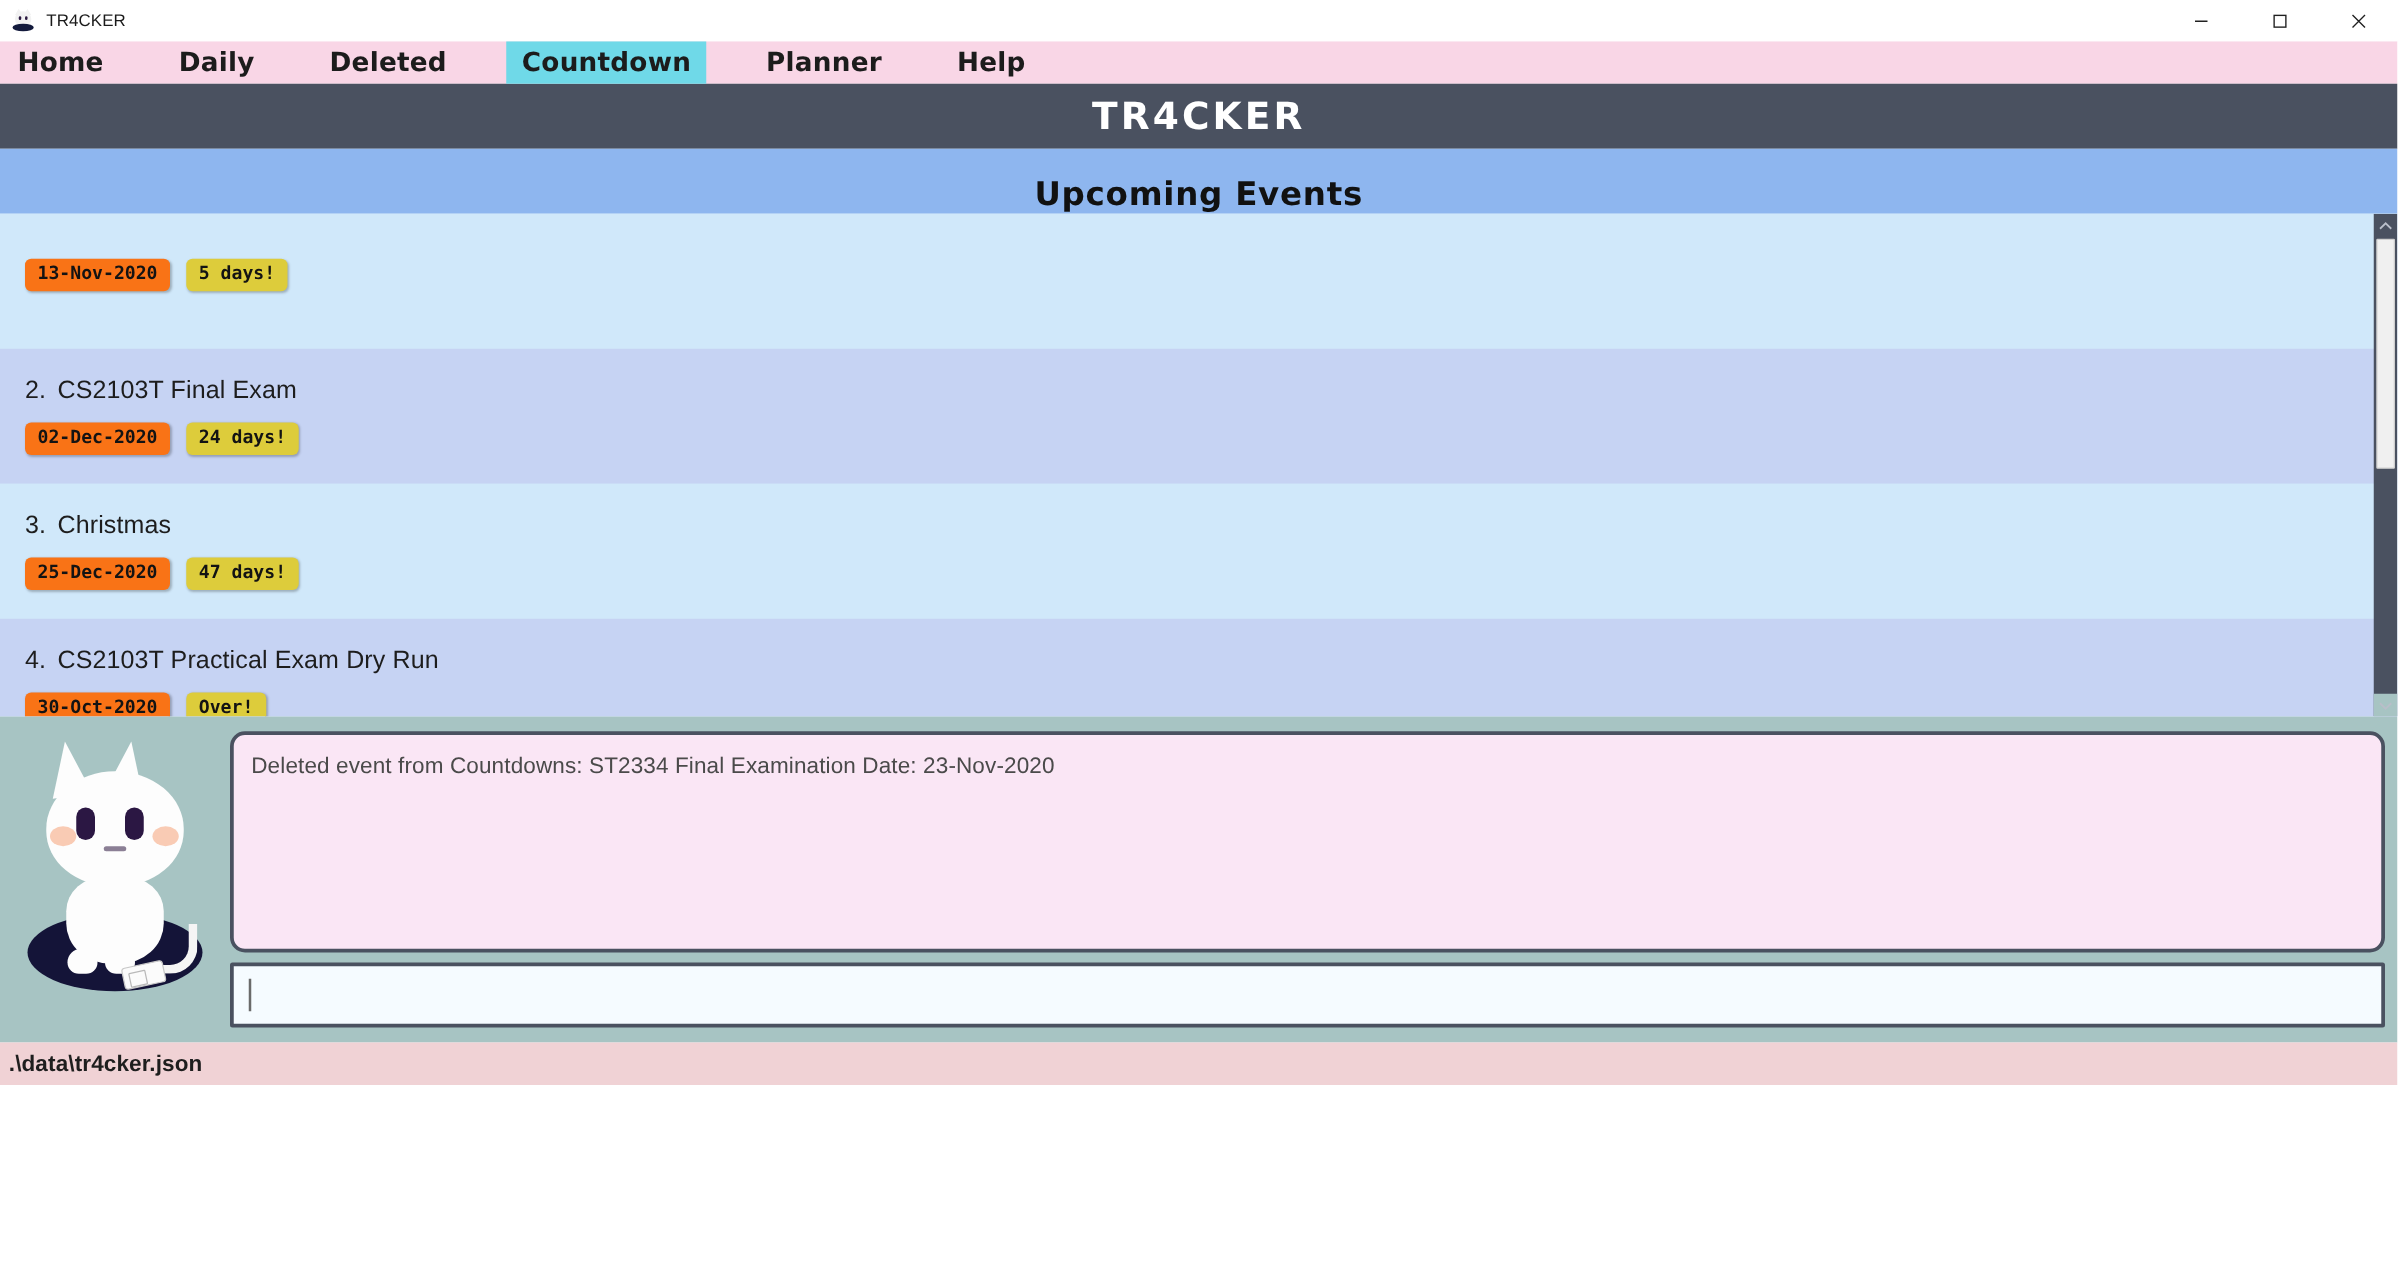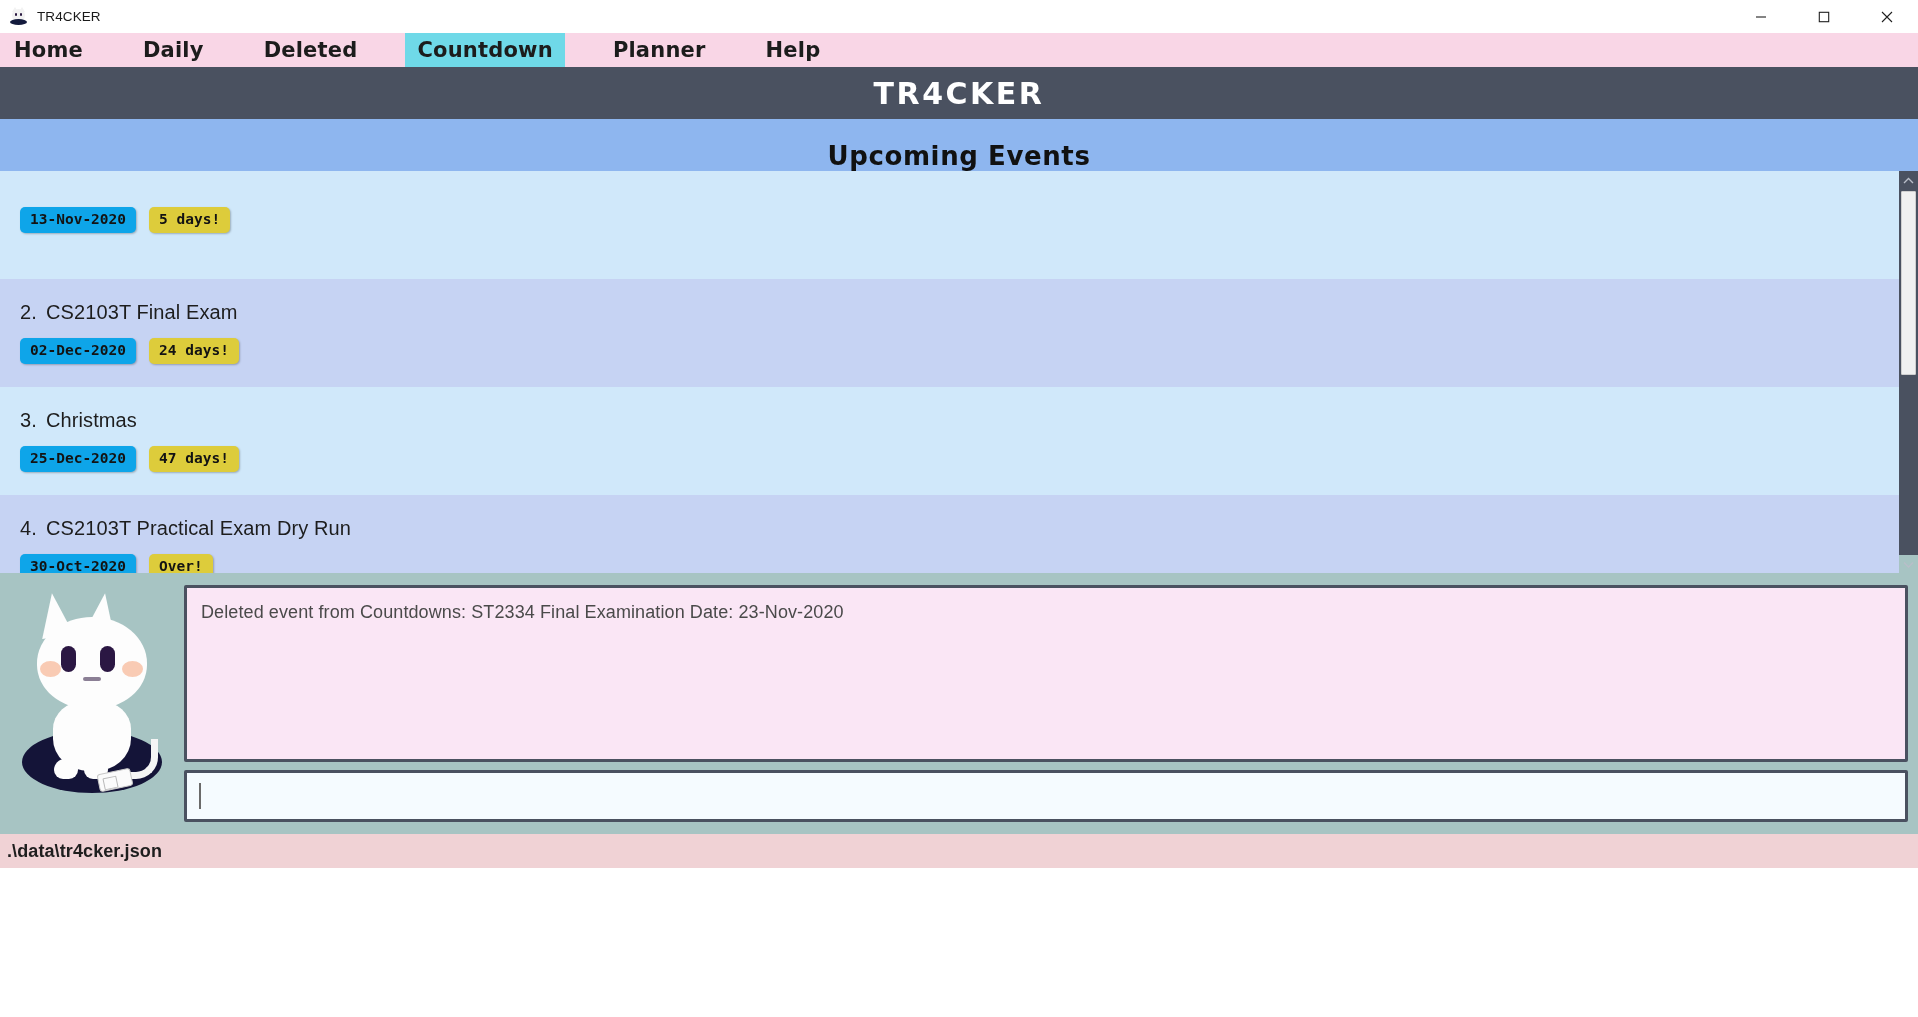--- a/index.html
+++ b/index.html
@@ -158,21 +158,21 @@
     font-family: "DejaVu Sans Mono", monospace;
     font-size: 14.5px;
     font-weight: 700;
     color: #131313;
     padding: 5px 10px 6px 10px;
     border-radius: 5px;
     box-shadow: 1px 1px 2px rgba(0,0,0,0.25);
     white-space: pre;
     line-height: 1;
   }
-  .badge.date { background: #0ea5e9; }
+  .badge.date { background: #f97316; }
   .badge.days { background: #ddcc3b; }
 
   
   .vscroll {
     position: absolute;
     top: 0; right: 0;
     width: 19px;
     height: 100%;
     background: #4a5160;
   }
@@ -305,21 +305,21 @@
     padding: 12px 10px 12px 0;
     display: flex;
     flex-direction: column;
     gap: 8px;
     min-width: 0;
   }
   .result-box {
     flex: 1;
     background: #fae6f5;
     border: 3px solid #4a5160;
-    border-radius: 2px;
+    border-radius: 12px;
     padding: 12px 14px;
     overflow: hidden;
   }
   .result-text {
     font-size: 18px;
     color: #4a4a4a;
     line-height: 1.35;
     letter-spacing: 0.1px;
   }
   .cmd-box {

